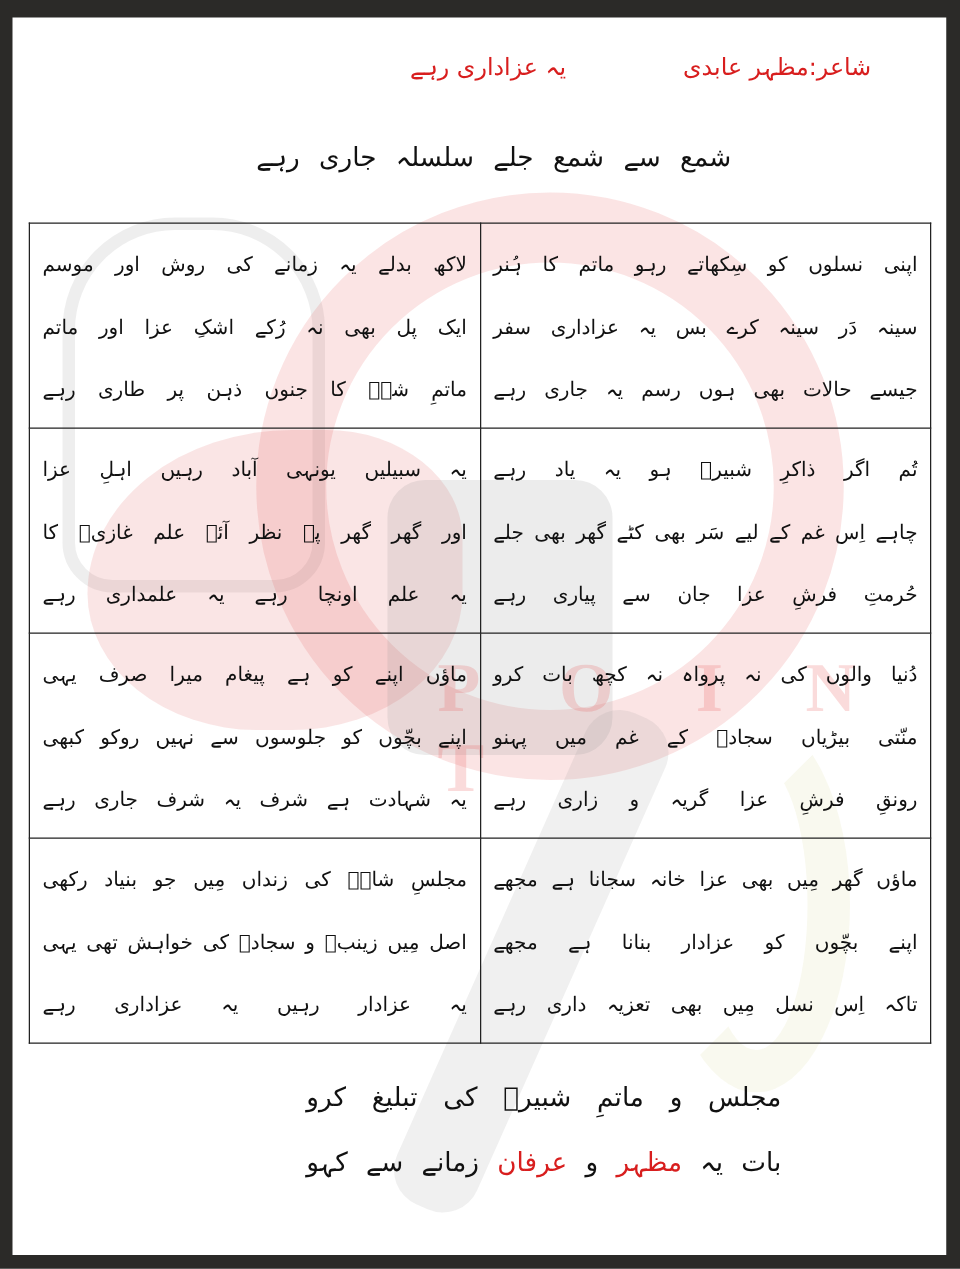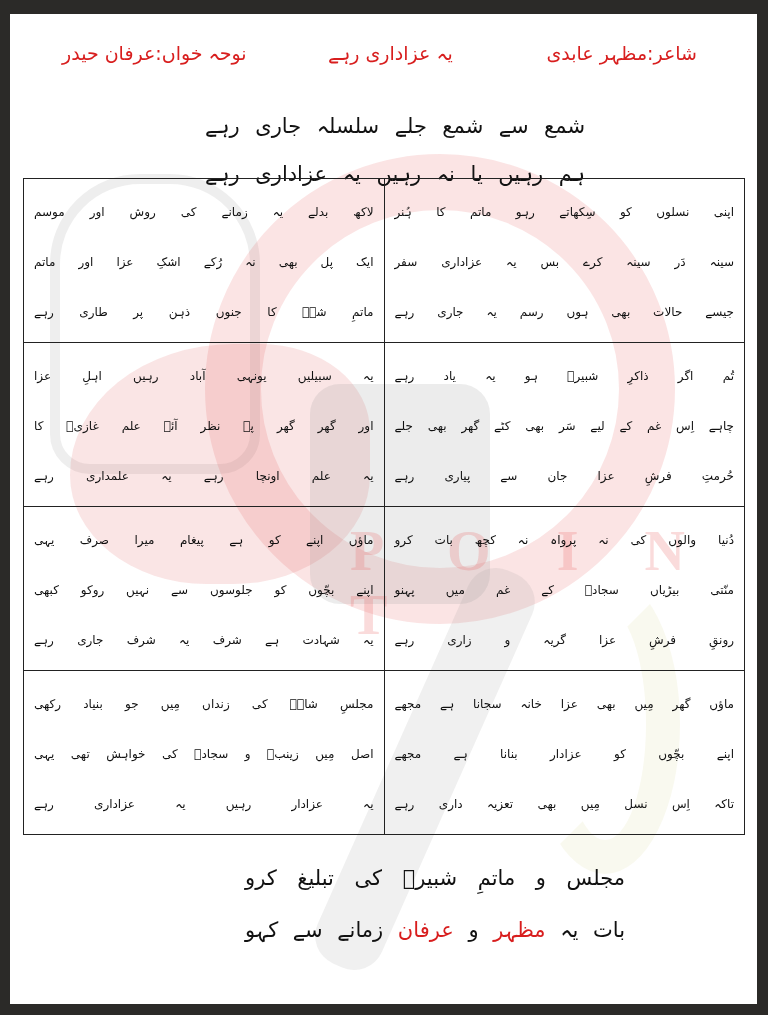--- a/index.html
+++ b/index.html
@@ -58,21 +58,21 @@
 
   table.stanzas {
     position:absolute; left:13px; top:164px; width:722px; border-collapse:collapse;
     direction:rtl; table-layout:fixed;
   }
   table.stanzas td {
     border:1.5px solid #222; vertical-align:top; padding:8px 10px 4px 10px; height:151px;
     width:50%;
   }
   .line {
-    display:block; font-size:12px; line-height:50px; height:50px; white-space:nowrap;
+    display:block; font-size:16px; line-height:50px; height:50px; white-space:nowrap;
     text-align:justify; text-align-last:justify; direction:rtl; color:#111;
   }
 
   .outro { position:absolute; left:195px; width:380px; font-size:21px; direction:rtl;
            white-space:nowrap; text-align:justify; text-align-last:justify;margin-left:40px; }
   .outro-1 { top:852px; }
   .outro-2 { top:904px; }
   .outro-3 { top:988px; }
   .red { color:#d81e1e; }
 </style>
@@ -85,25 +85,23 @@
   <div class="wm wm-ring"></div>
   <div class="wm wm-blob"></div>
   <div class="wm wm-gray"></div>
   <div class="wm wm-slash"></div>
   <div class="wm wm-j"></div>
   <div class="wm wm-text">P O I N T</div>
 
   <div class="header">
     <div class="hdr hdr-poet">شاعر:مظہر عابدی</div>
     <div class="hdr hdr-title">یہ عزاداری رہے</div>
-    <div class="hdr hdr-reciter">نوحہ خواں:عرفان حیدر</div>
   </div>
 
   <div class="intro intro-1 urdu">شمع سے شمع جلے سلسلہ جاری رہے</div>
-  <div class="intro intro-2 urdu">ہم رہیں یا نہ رہیں یہ عزاداری رہے</div>
 
   <table class="stanzas">
     <tbody>
         <tr>
       <td>
         <span class="line">اپنی نسلوں کو سِکھاتے رہو ماتم کا ہُنر</span>
         <span class="line">سینہ دَر سینہ کرے بس یہ عزاداری سفر</span>
         <span class="line">جیسے حالات بھی ہوں رسم یہ جاری رہے</span>
       </td>
       <td>

